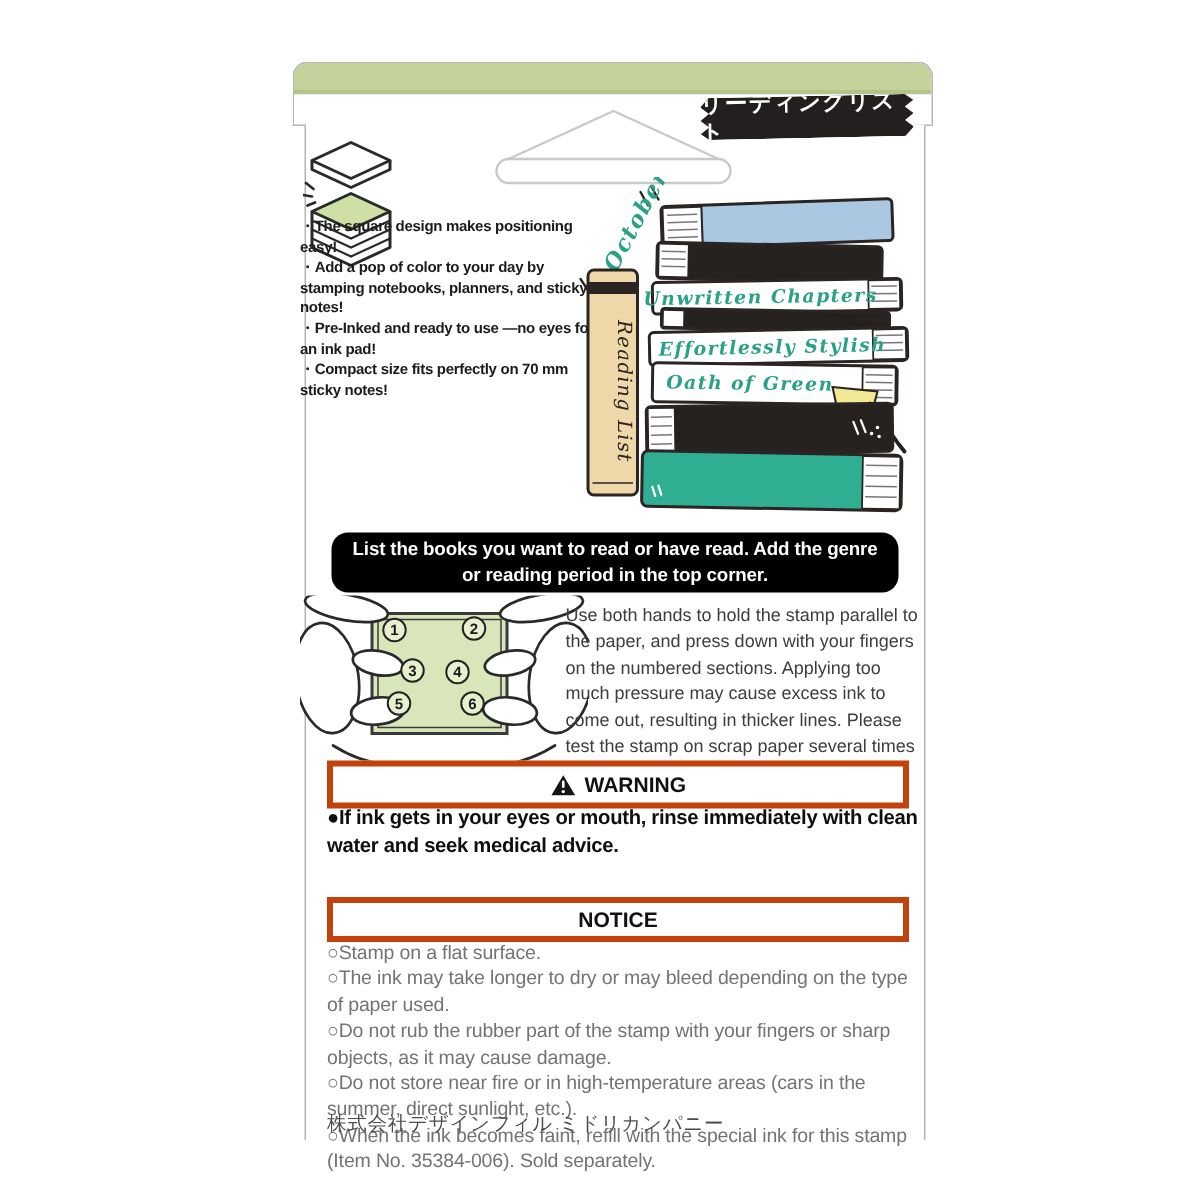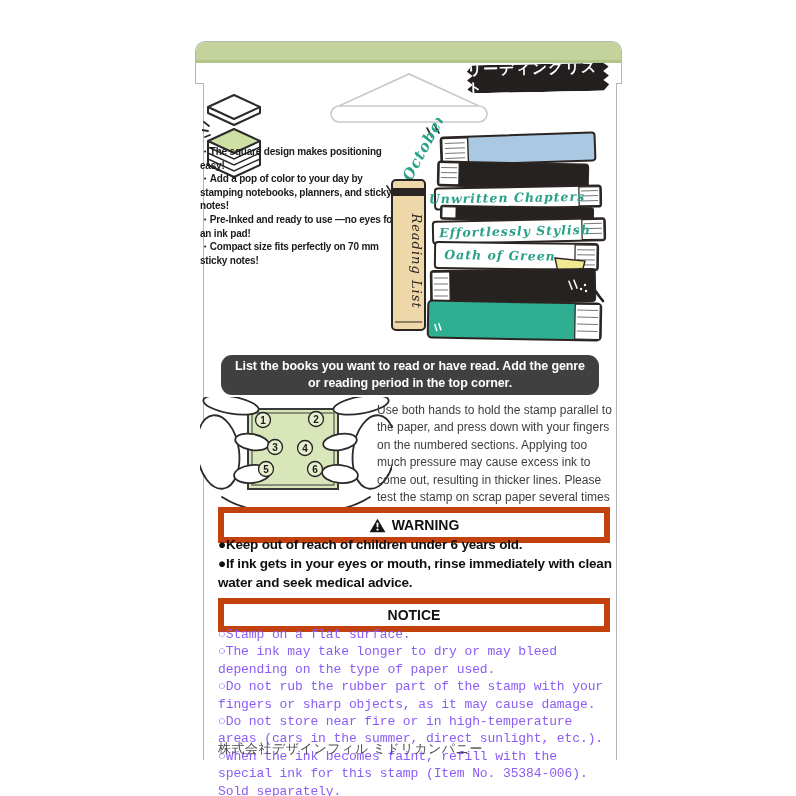--- a/index.html
+++ b/index.html
@@ -24,37 +24,37 @@
                                 4% 100%,0% 86%,4% 70%,0% 54%,4% 38%,0% 22%);}
   .stamp-icon{position:absolute;left:202px;top:92px;}
   
   .features{position:absolute;left:200px;top:145px;width:200px;}
   .feature-item{font-weight:bold;font-size:10px;line-height:1.36;color:#1b1b1b;letter-spacing:-0.2px;}
   
   .books{position:absolute;left:383px;top:118px;}
   .hand-text{font-family:"DejaVu Serif",serif;font-style:italic;letter-spacing:1px;}
   .teal{fill:#2ba188;}
   
-  .banner{position:absolute;left:221px;top:355px;width:378px;height:40px;background:#404040;
+  .banner{position:absolute;left:221px;top:355px;width:378px;height:40px;background:#000000;
           border-radius:11px;display:flex;align-items:center;justify-content:center;}
   .banner span{color:#fff;font-weight:bold;font-size:12.5px;line-height:1.4;text-align:center;
                padding:0 10px;letter-spacing:-0.1px;}
   .hands{position:absolute;left:200px;top:397px;}
   .instructions{position:absolute;left:377px;top:402px;width:238px;font-size:12px;
                 line-height:1.45;color:#3d3d3d;}
   
-  .box-title{position:absolute;left:218px;width:380px;border:6px solid #c2410c;display:flex;
+  .box-title{position:absolute;left:218px;width:380px;border:4px solid #c2410c;display:flex;
              align-items:center;justify-content:center;gap:6px;background:#fff;
              font-weight:bold;font-size:14px;color:#111;}
   .warn-title{top:507px;height:24px;}
   .notice-title{top:598px;height:22px;}
   .warn-list{position:absolute;left:218px;top:536px;width:394px;}
   .warn-item{font-weight:bold;font-size:13.5px;line-height:1.4;color:#0f0f0f;letter-spacing:-0.2px;}
   .notice-list{position:absolute;left:218px;top:626px;width:396px;}
-  .notice-item{font-size:13px;line-height:1.34;color:#8b5cf6;letter-spacing:-0.1px;font-family:Liberation Mono, monospace;}
+  .notice-item{font-size:13px;line-height:1.34;color:#737373;letter-spacing:-0.1px;}
   .footer{position:absolute;left:218px;top:740px;font-size:13px;color:#4c4c4c;letter-spacing:0.5px;}
 </style>
 </head>
 <body>
 
 <div class="stage">
 
   <div class="hanger-flap">
     <div class="green-strip"></div>
   </div>
@@ -204,21 +204,20 @@
 
   <div class="box-title warn-title">
     <svg width="17" height="15" viewBox="0 0 17 15">
       <path d="M8.5,0.8 L16.4,14.2 H0.6 Z" fill="#141414"></path>
       <rect x="7.6" y="4.4" width="1.8" height="5" rx="0.9" fill="#fff"></rect>
       <circle cx="8.5" cy="11.7" r="1.1" fill="#fff"></circle>
     </svg>
     <span>WARNING</span>
   </div>
   <div class="warn-list">
-    <div class="warn-item">●Keep out of reach of children under 6 years old.</div>
     <div class="warn-item">●If ink gets in your eyes or mouth, rinse immediately with clean water and seek medical advice.</div>
   </div>
 
   <div class="box-title notice-title">
     <span>NOTICE</span>
   </div>
   <div class="notice-list">
     <div class="notice-item">○Stamp on a flat surface.</div>
     <div class="notice-item">○The ink may take longer to dry or may bleed depending on the type of paper used.</div>
     <div class="notice-item">○Do not rub the rubber part of the stamp with your fingers or sharp objects, as it may cause damage.</div>

